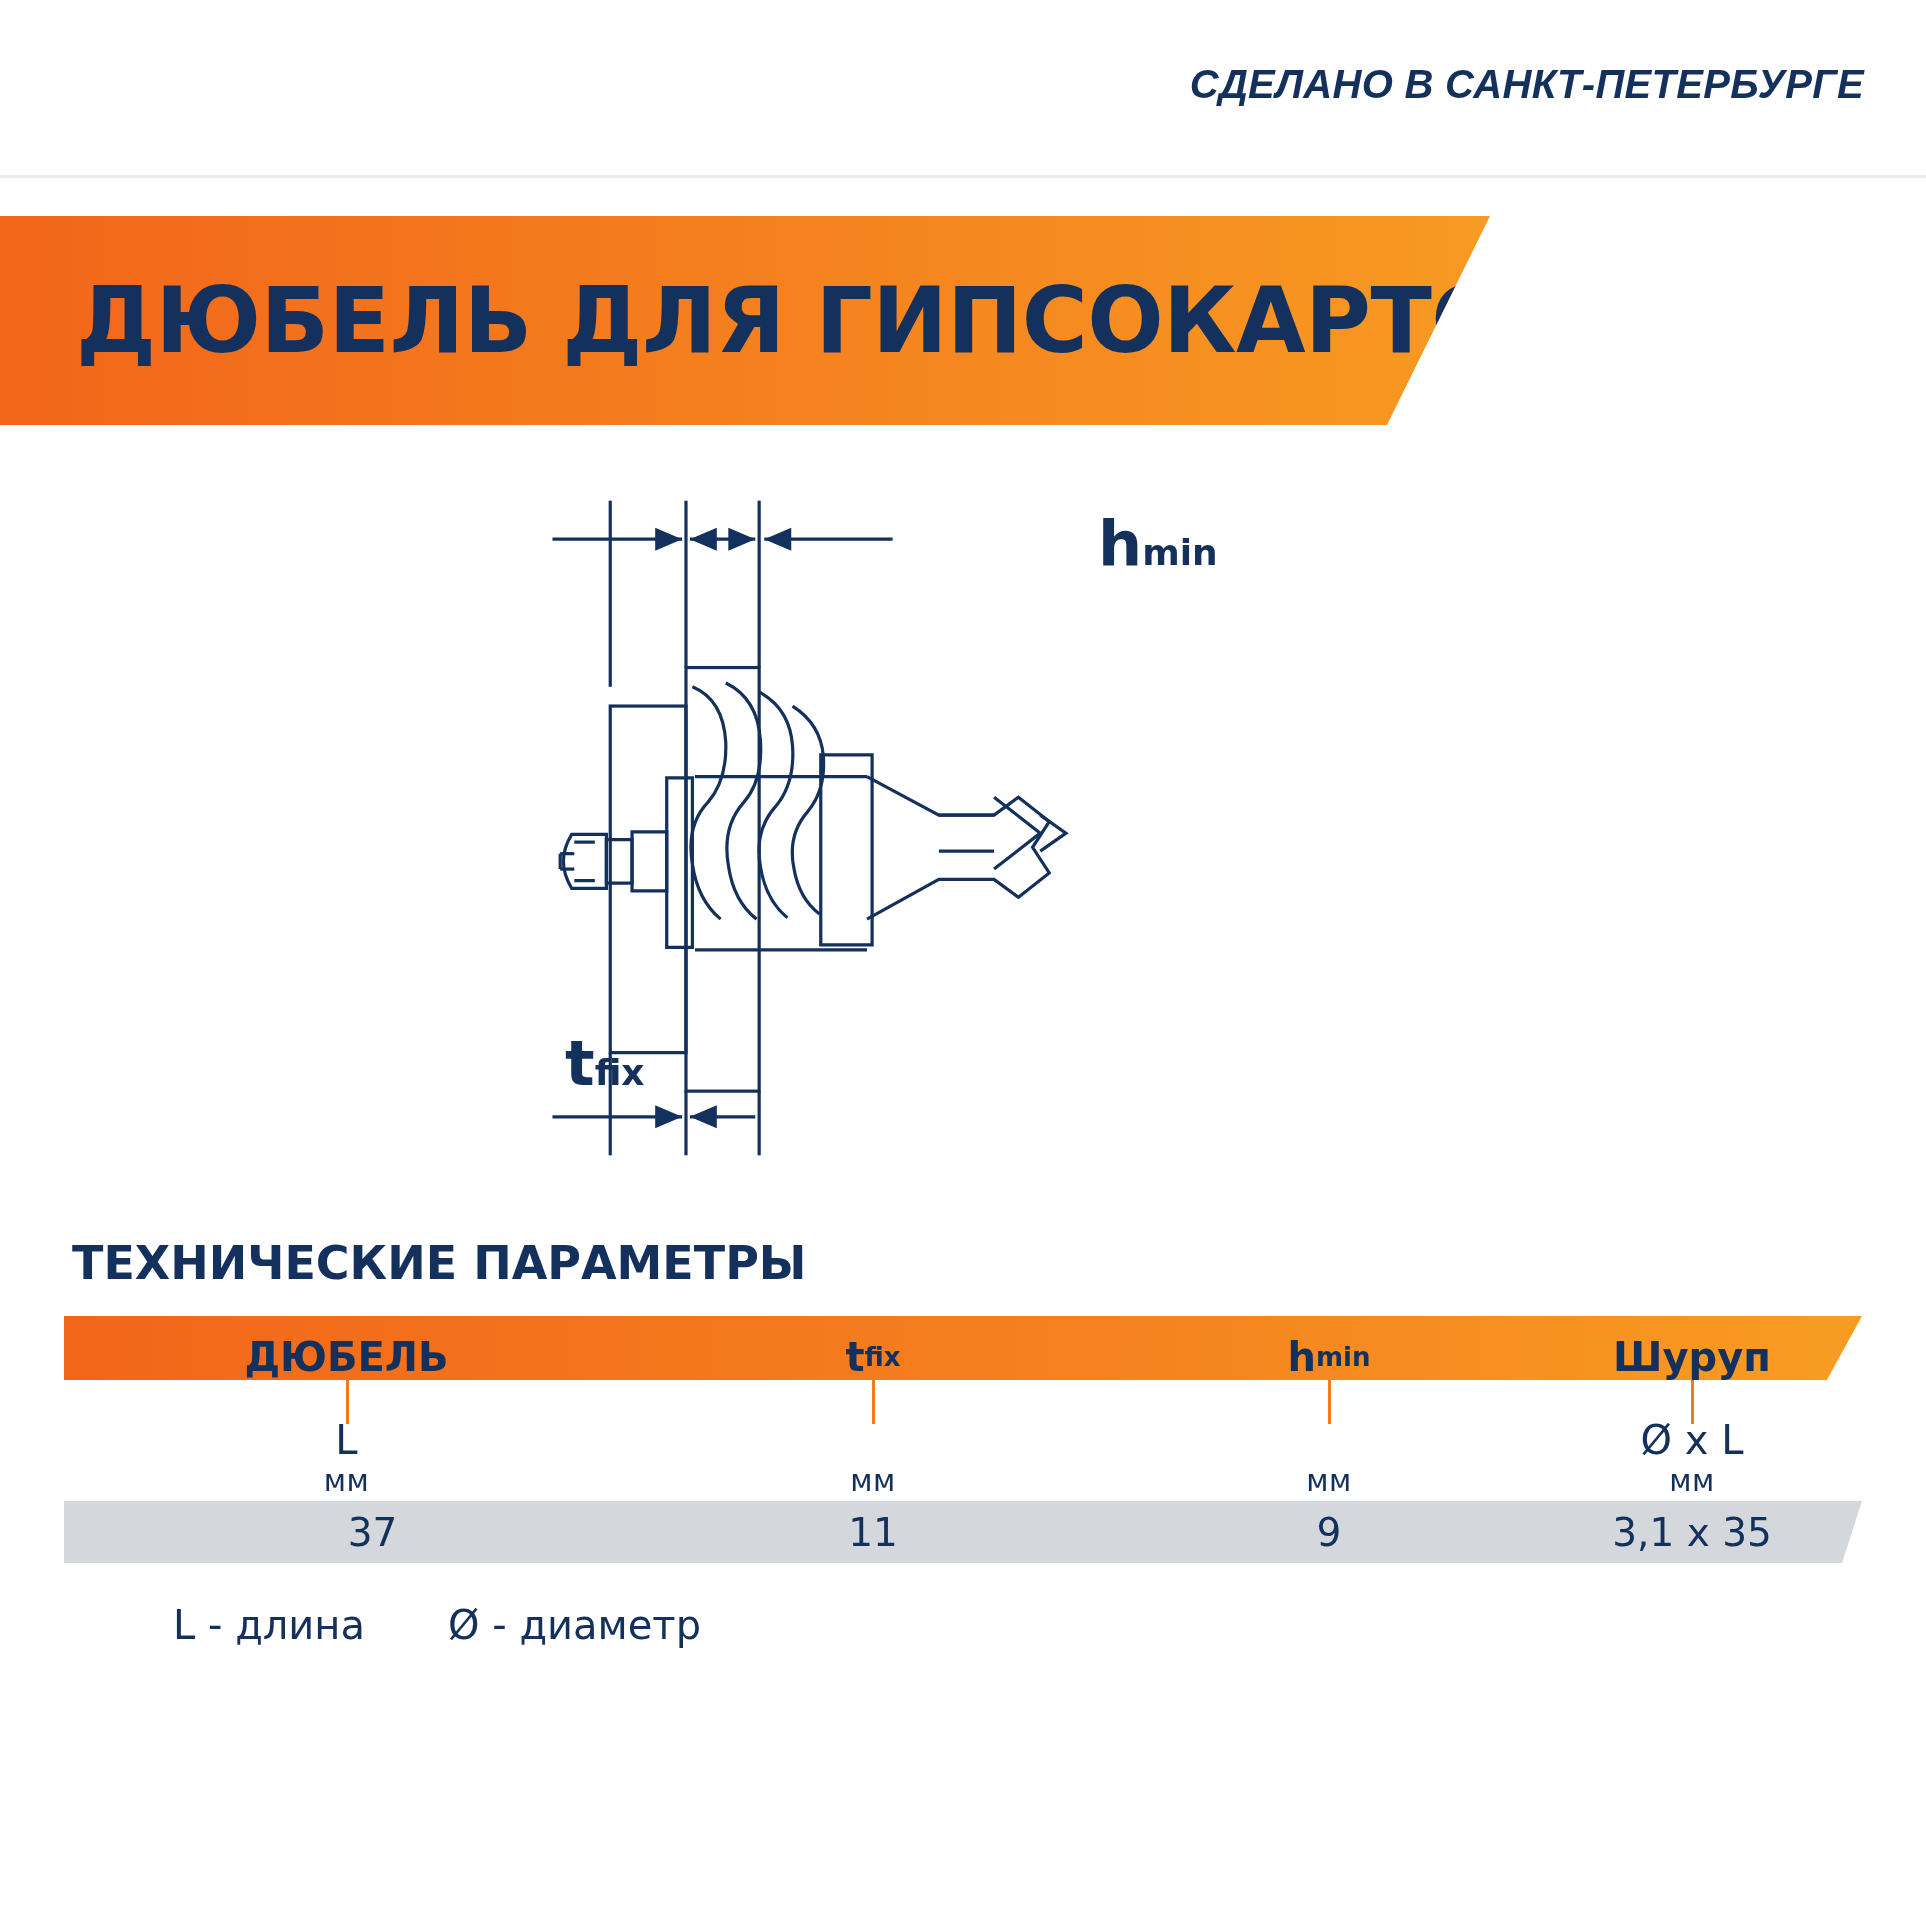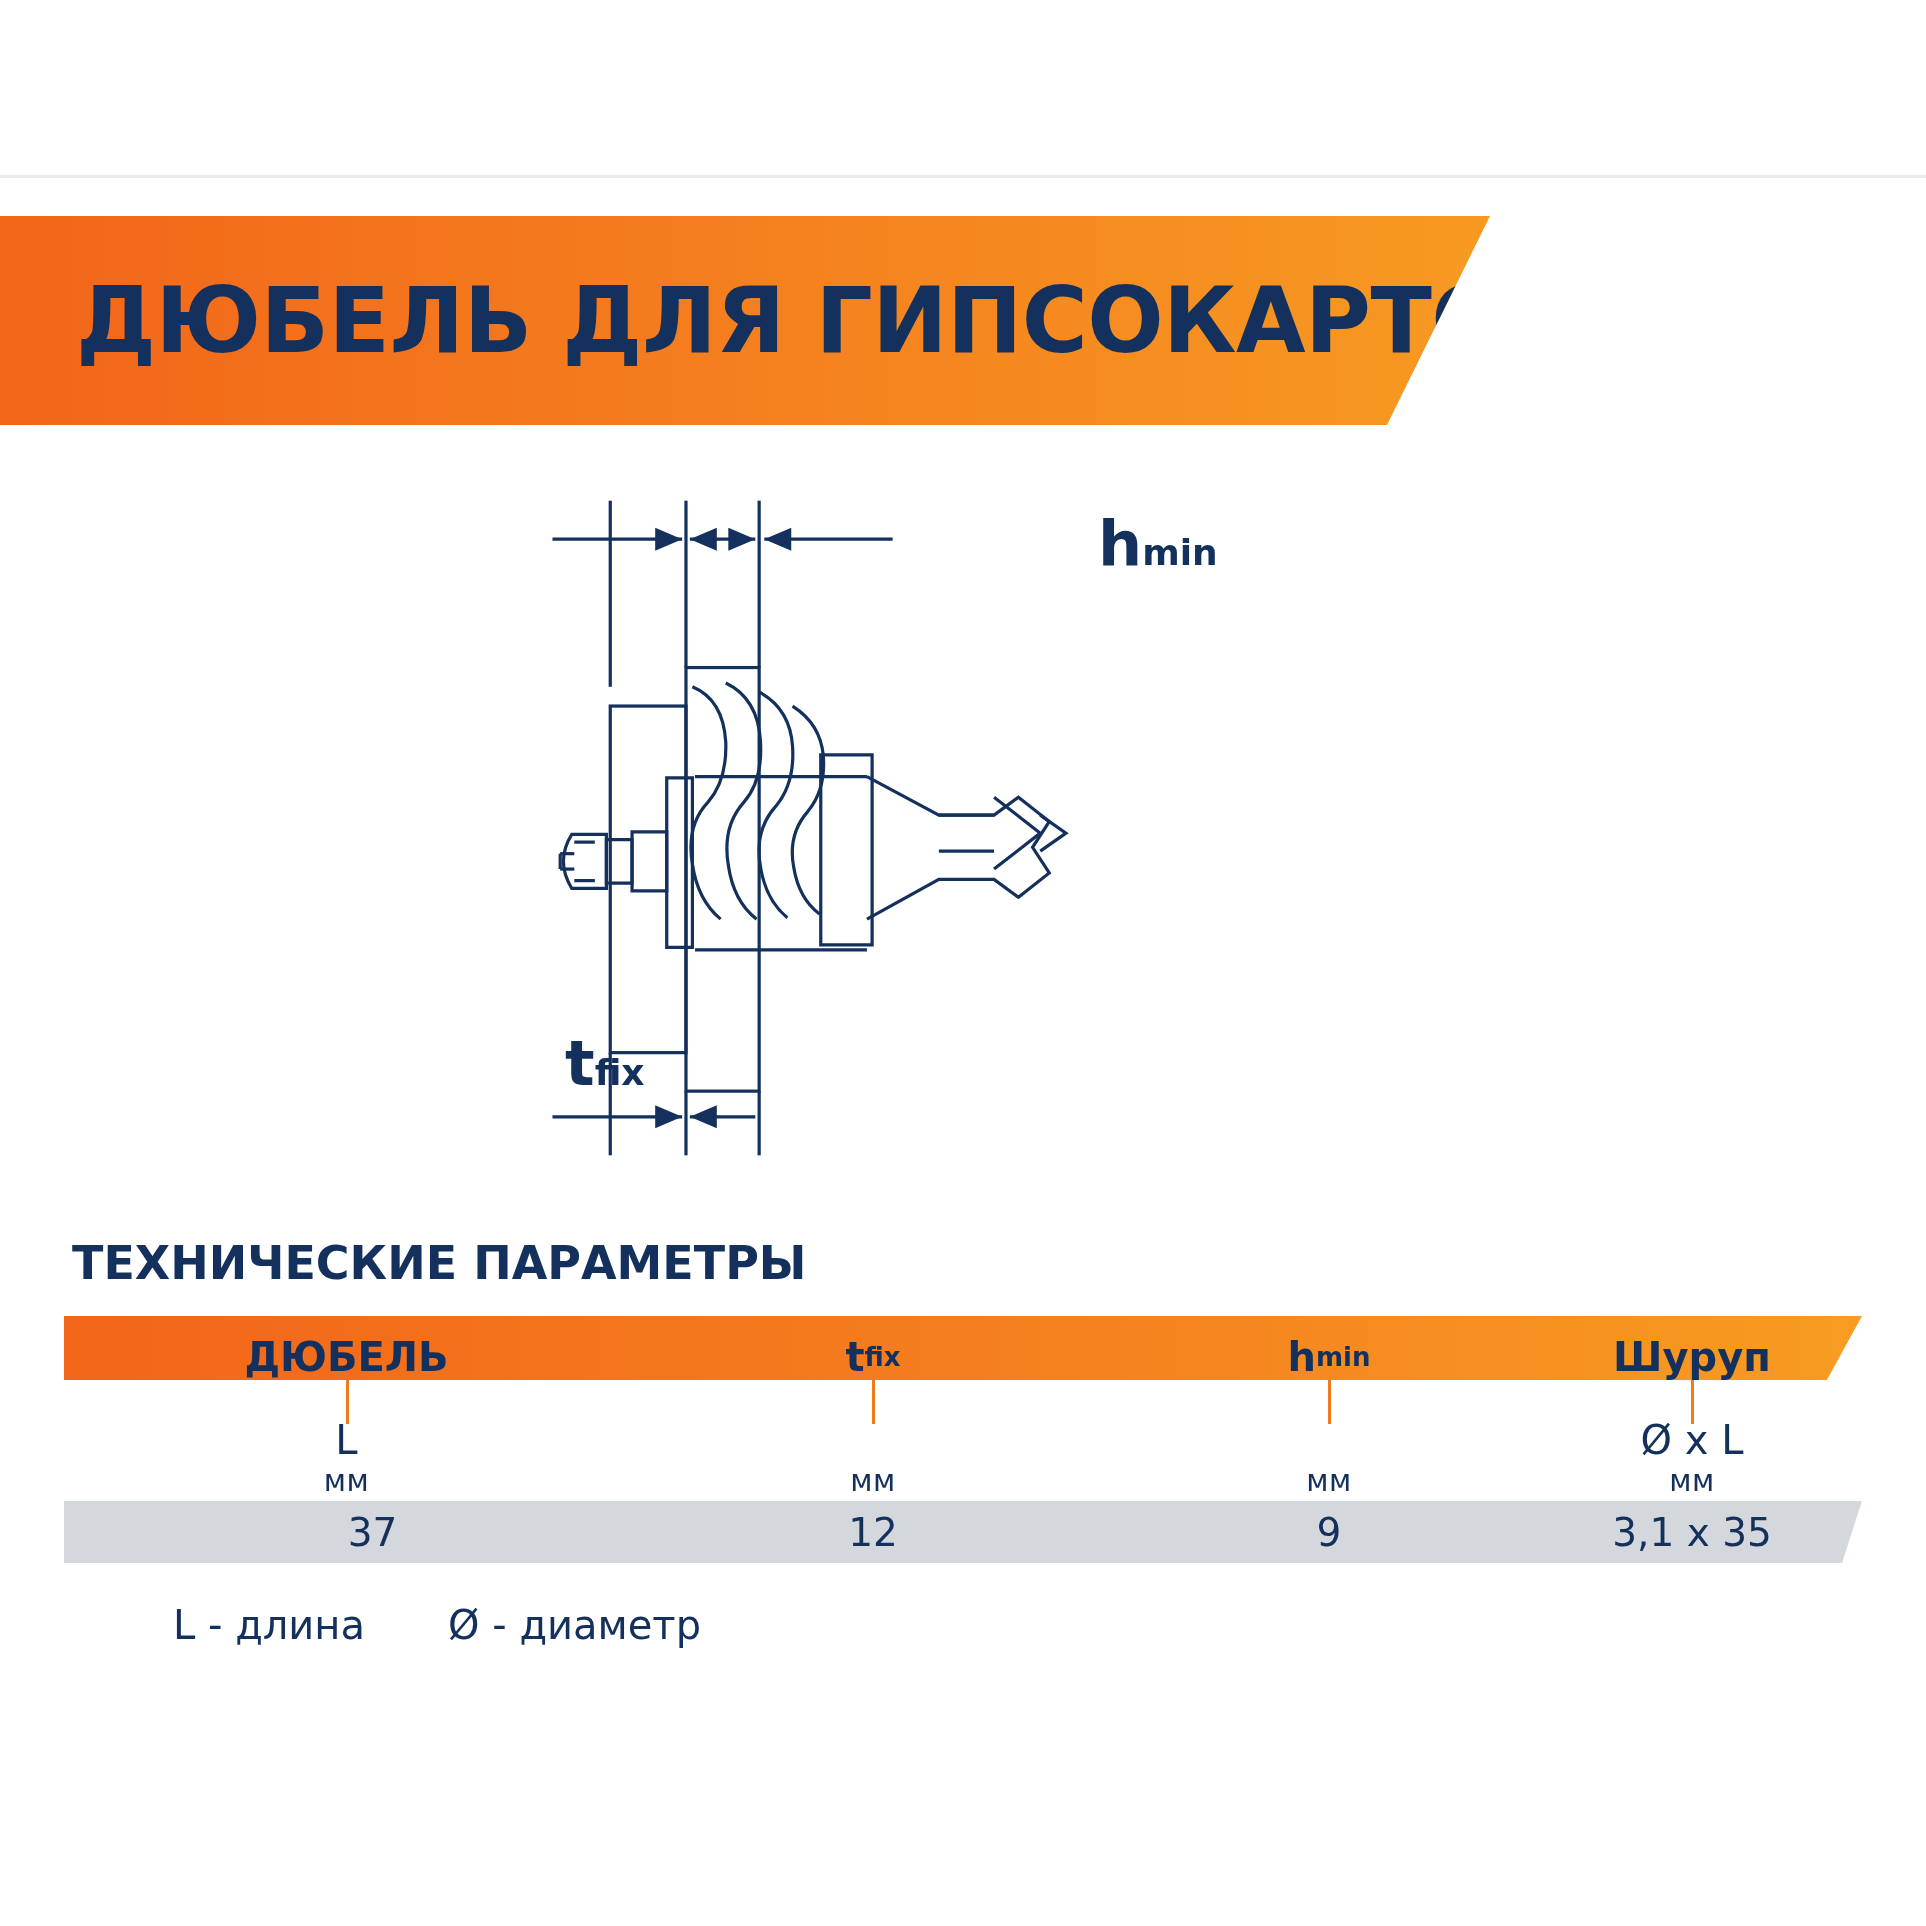--- a/index.html
+++ b/index.html
@@ -228,20 +228,21 @@
     white-space: nowrap;
   }
   .legend span.gap { display: inline-block; width: 83px; }
 </style>
 </head>
 <body>
 
 <div class="top-bar">
 
 
+  <div class="made-in">СДЕЛАНО В САНКТ-ПЕТЕРБУРГЕ</div>
 </div>
 
 <div class="title-banner">
   <div class="title-text">ДЮБЕЛЬ ДЛЯ ГИПСОКАРТОНА</div>
 </div>
 
 <div class="drawing">
   <svg width="899" height="706" viewBox="0 0 1400 1100" aria-hidden="true">
     <g stroke="#14305c" fill="none" stroke-width="5">
 
@@ -354,21 +355,21 @@
       <div class="mm">мм</div>
     </div>
     <div class="cell" style="left:1477px; width:302px;">
       <div class="big">Ø x L</div>
       <div class="mm">мм</div>
     </div>
   </div>
 
   <div class="data-row">
     <div class="cell" style="left:0; width:565px;margin-left:26px;">37</div>
-    <div class="cell" style="left:565px; width:488px;">12</div>
+    <div class="cell" style="left:565px; width:488px;">11</div>
     <div class="cell" style="left:1053px; width:424px;">9</div>
     <div class="cell" style="left:1477px; width:302px;">3,1 x 35</div>
   </div>
 </div>
 
 <div class="legend">
   <span>L  - длина</span><span class="gap"></span><span>Ø - диаметр</span>
 </div>
 
 

